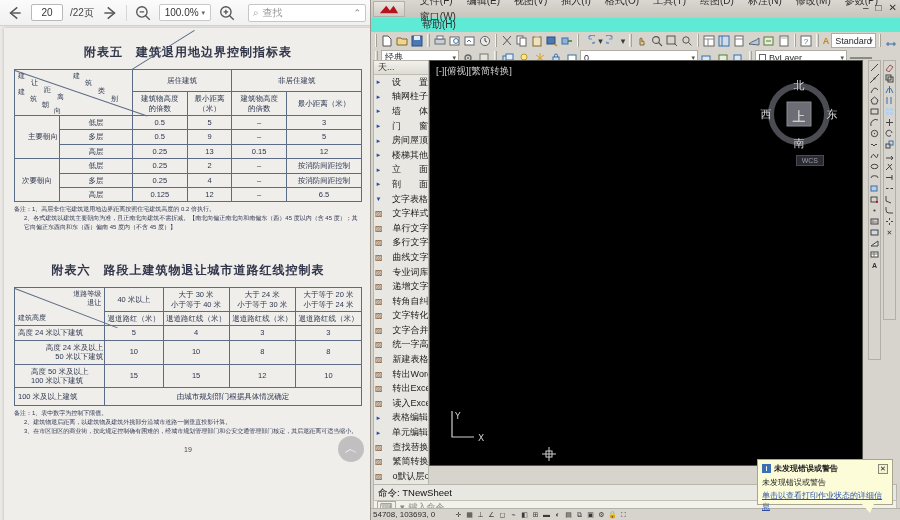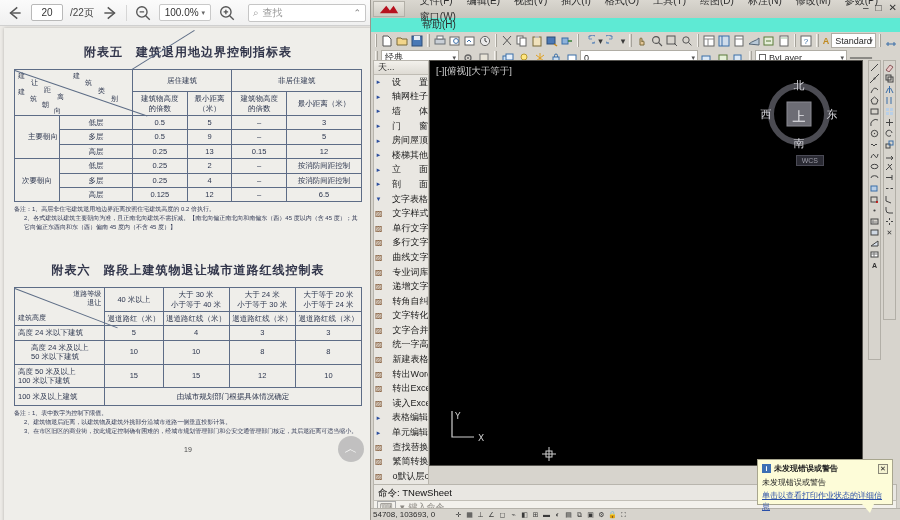--- a/index.html
+++ b/index.html
@@ -291,29 +291,29 @@
           <td>退道路红线（米）</td>
         </tr>
         <tr>
           <td style="text-align:left;padding-left:3px;">高度 24 米以下建筑</td>
           <td>5</td>
           <td>4</td>
           <td>3</td>
           <td>3</td>
         </tr>
         <tr>
-          <td style="text-align:left;padding-left:16px;white-space:pre-line;">高度 24 米及以上
+          <td style="text-align:right;padding-left:16px;white-space:pre-line;">高度 24 米及以上
 50 米以下建筑</td>
           <td>10</td>
           <td>10</td>
           <td>8</td>
           <td>8</td>
         </tr>
         <tr>
-          <td style="text-align:left;padding-left:3px;white-space:pre-line;border-radius:8px;">高度 50 米及以上
+          <td style="text-align:left;padding-left:16px;white-space:pre-line;border-radius:8px;">高度 50 米及以上
 100 米以下建筑</td>
           <td>15</td>
           <td>15</td>
           <td>12</td>
           <td>10</td>
         </tr>
         <tr>
           <td style="text-align:left;padding-left:3px;height:18px;">100 米及以上建筑</td>
           <td colspan="4">由城市规划部门根据具体情况确定</td>
         </tr>
@@ -732,21 +732,21 @@
           <span class="arw">►</span>
           <span class="tx">尺寸标注</span>
         </div>
         <div class="lp-item">
           <span class="tx">符号标注</span>
         </div>
       </div>
   </div>
 
   <div id="cad-canvas">
-    <div class="vp-label">[-][俯视][大于等于]</div>
+    <div class="vp-label">[-][俯视][繁简转换]</div>
 
     <svg class="viewcube" viewBox="0 0 78 78">
       <circle cx="39" cy="39" r="28" fill="none" stroke="#4b4b52" stroke-width="6"></circle>
       <rect x="27" y="27" width="24" height="24" fill="#6d6d75" stroke="#8b8b93"></rect>
       <text x="39" y="46" font-size="13" text-anchor="middle" fill="#e6e6ea" font-family="DejaVu Sans, sans-serif">上</text>
       <text x="39" y="14" font-size="11" text-anchor="middle" fill="#d8d8de" font-family="DejaVu Sans, sans-serif">北</text>
       <text x="39" y="72" font-size="11" text-anchor="middle" fill="#d8d8de" font-family="DejaVu Sans, sans-serif">南</text>
       <text x="6" y="43" font-size="11" text-anchor="middle" fill="#d8d8de" font-family="DejaVu Sans, sans-serif">西</text>
       <text x="72" y="43" font-size="11" text-anchor="middle" fill="#d8d8de" font-family="DejaVu Sans, sans-serif">东</text>
     </svg>

